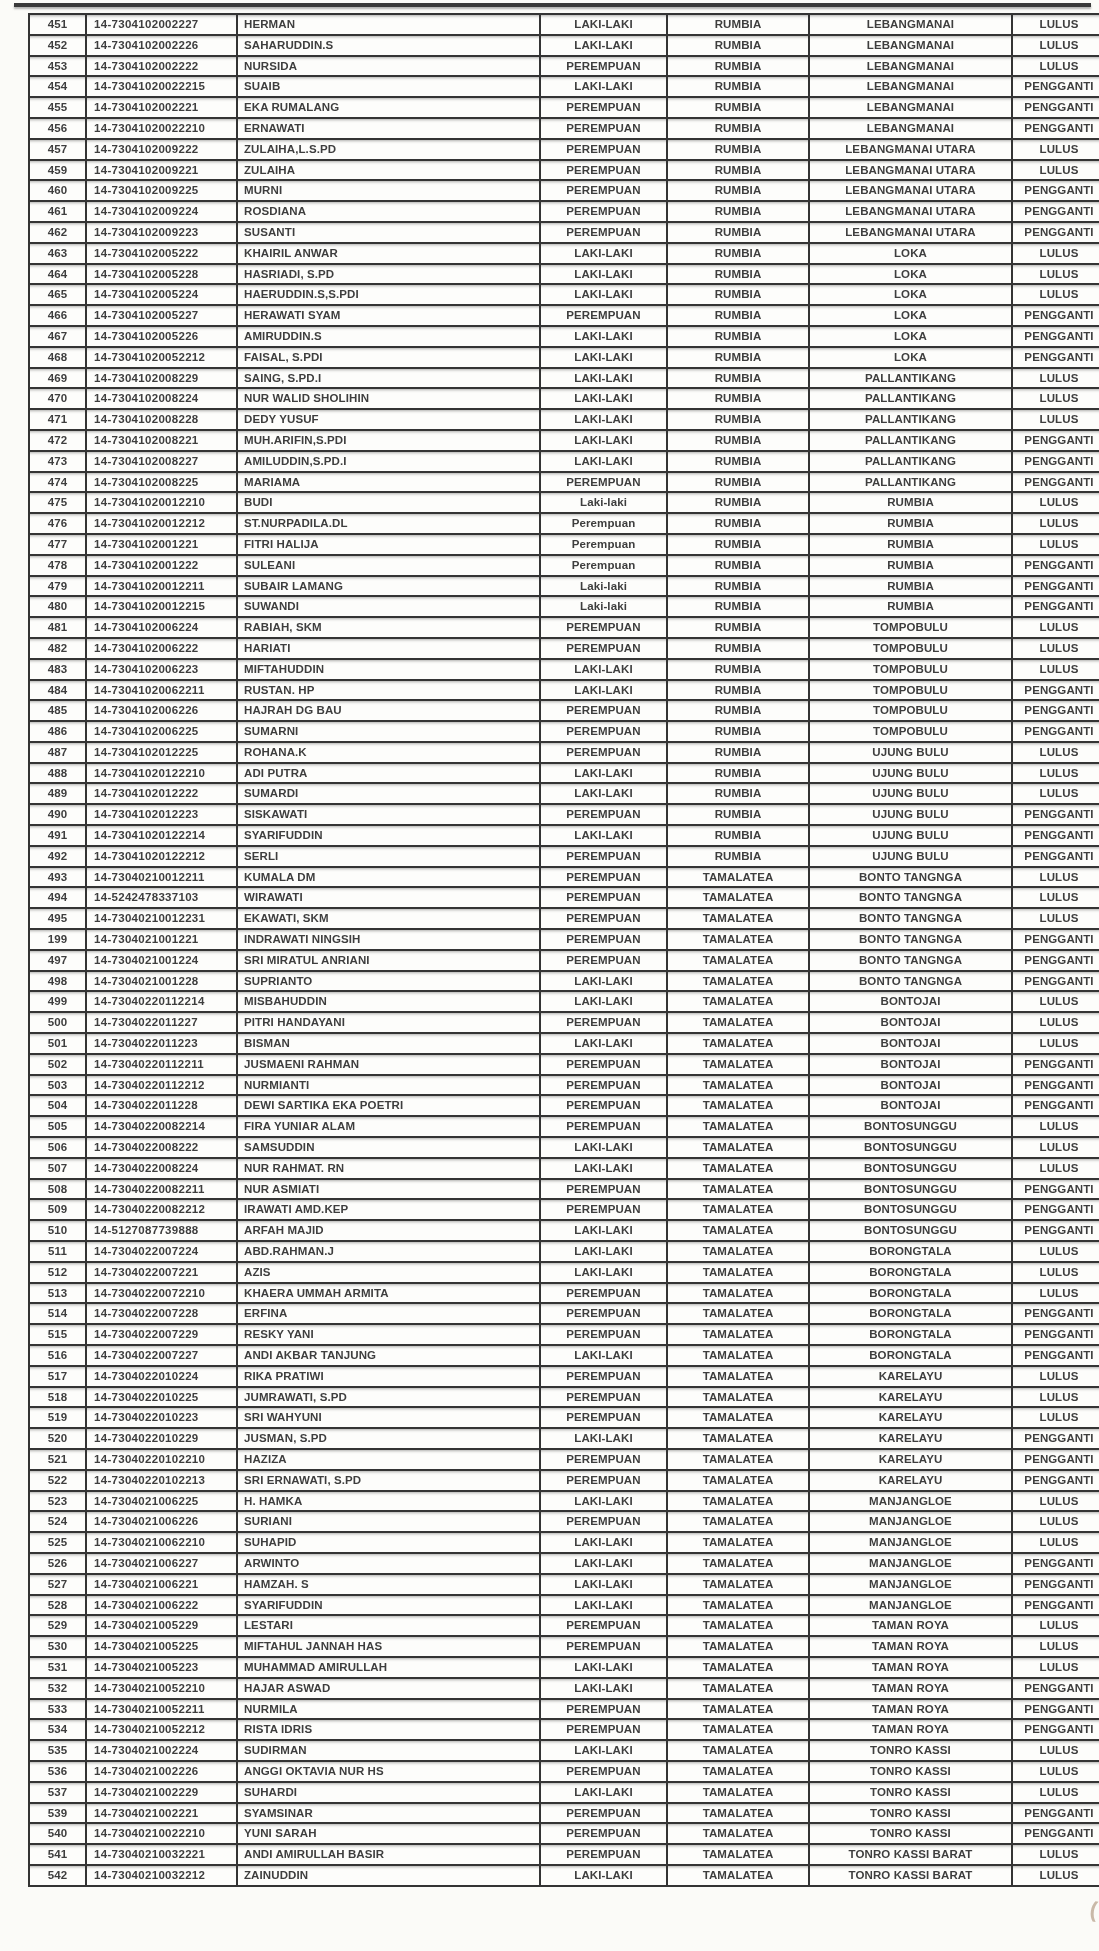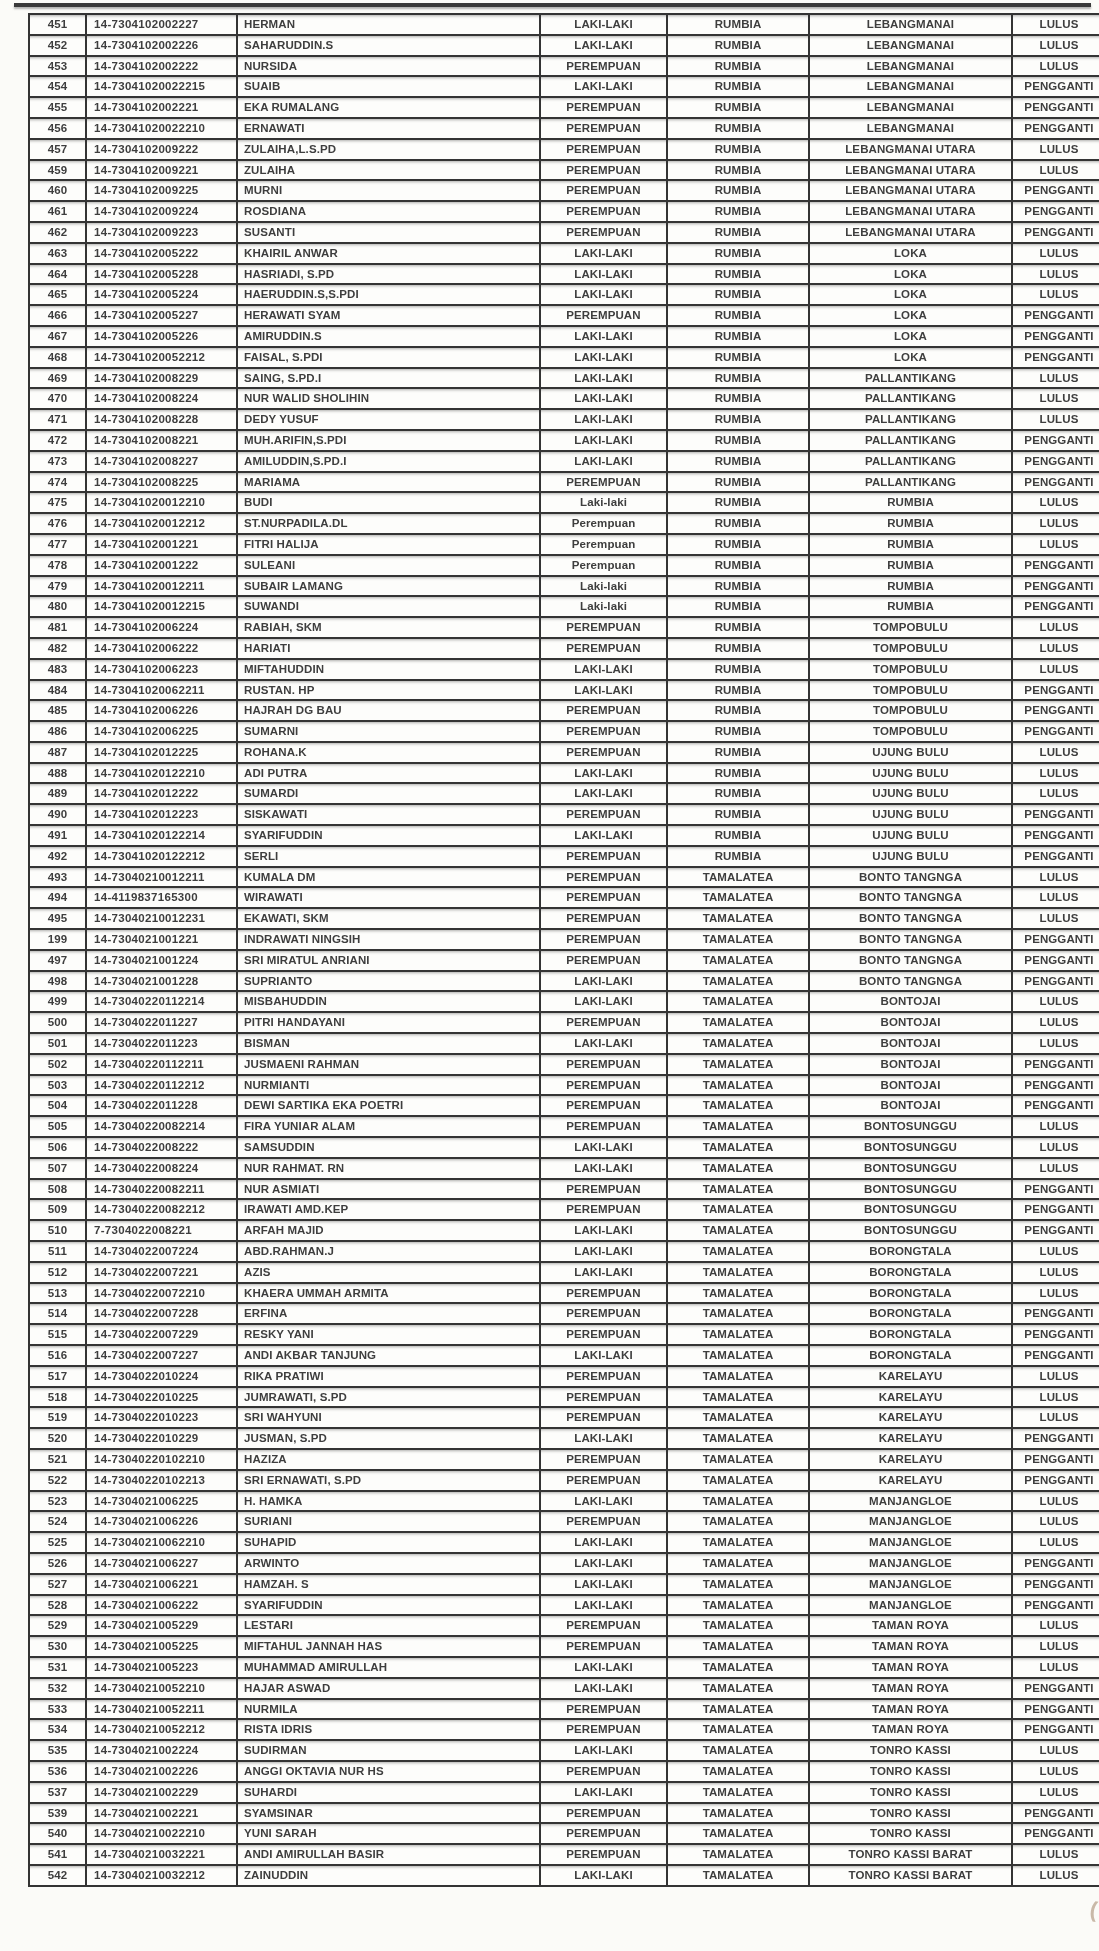--- a/index.html
+++ b/index.html
@@ -440,21 +440,21 @@
         <td class="c0">493</td>
         <td class="c1">14-73040210012211</td>
         <td class="c2">KUMALA DM</td>
         <td class="c3">PEREMPUAN</td>
         <td class="c4">TAMALATEA</td>
         <td class="c5">BONTO TANGNGA</td>
         <td class="c6">LULUS</td>
       </tr>
       <tr>
         <td class="c0">494</td>
-        <td class="c1">14-4119837165300</td>
+        <td class="c1">14-5242478337103</td>
         <td class="c2">WIRAWATI</td>
         <td class="c3">PEREMPUAN</td>
         <td class="c4">TAMALATEA</td>
         <td class="c5">BONTO TANGNGA</td>
         <td class="c6">LULUS</td>
       </tr>
       <tr>
         <td class="c0">495</td>
         <td class="c1">14-73040210012231</td>
         <td class="c2">EKAWATI, SKM</td>
@@ -584,21 +584,21 @@
         <td class="c0">509</td>
         <td class="c1">14-73040220082212</td>
         <td class="c2">IRAWATI AMD.KEP</td>
         <td class="c3">PEREMPUAN</td>
         <td class="c4">TAMALATEA</td>
         <td class="c5">BONTOSUNGGU</td>
         <td class="c6">PENGGANTI</td>
       </tr>
       <tr>
         <td class="c0">510</td>
-        <td class="c1">7-7304022008221</td>
+        <td class="c1">14-5127087739888</td>
         <td class="c2">ARFAH MAJID</td>
         <td class="c3">LAKI-LAKI</td>
         <td class="c4">TAMALATEA</td>
         <td class="c5">BONTOSUNGGU</td>
         <td class="c6">PENGGANTI</td>
       </tr>
       <tr>
         <td class="c0">511</td>
         <td class="c1">14-7304022007224</td>
         <td class="c2">ABD.RAHMAN.J</td>

